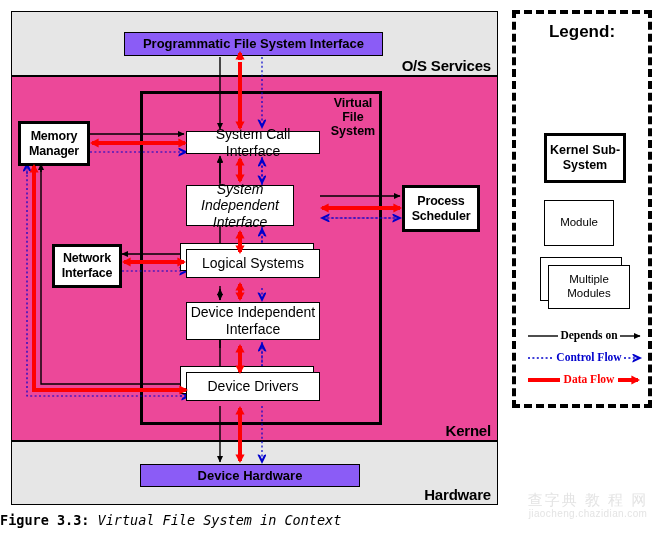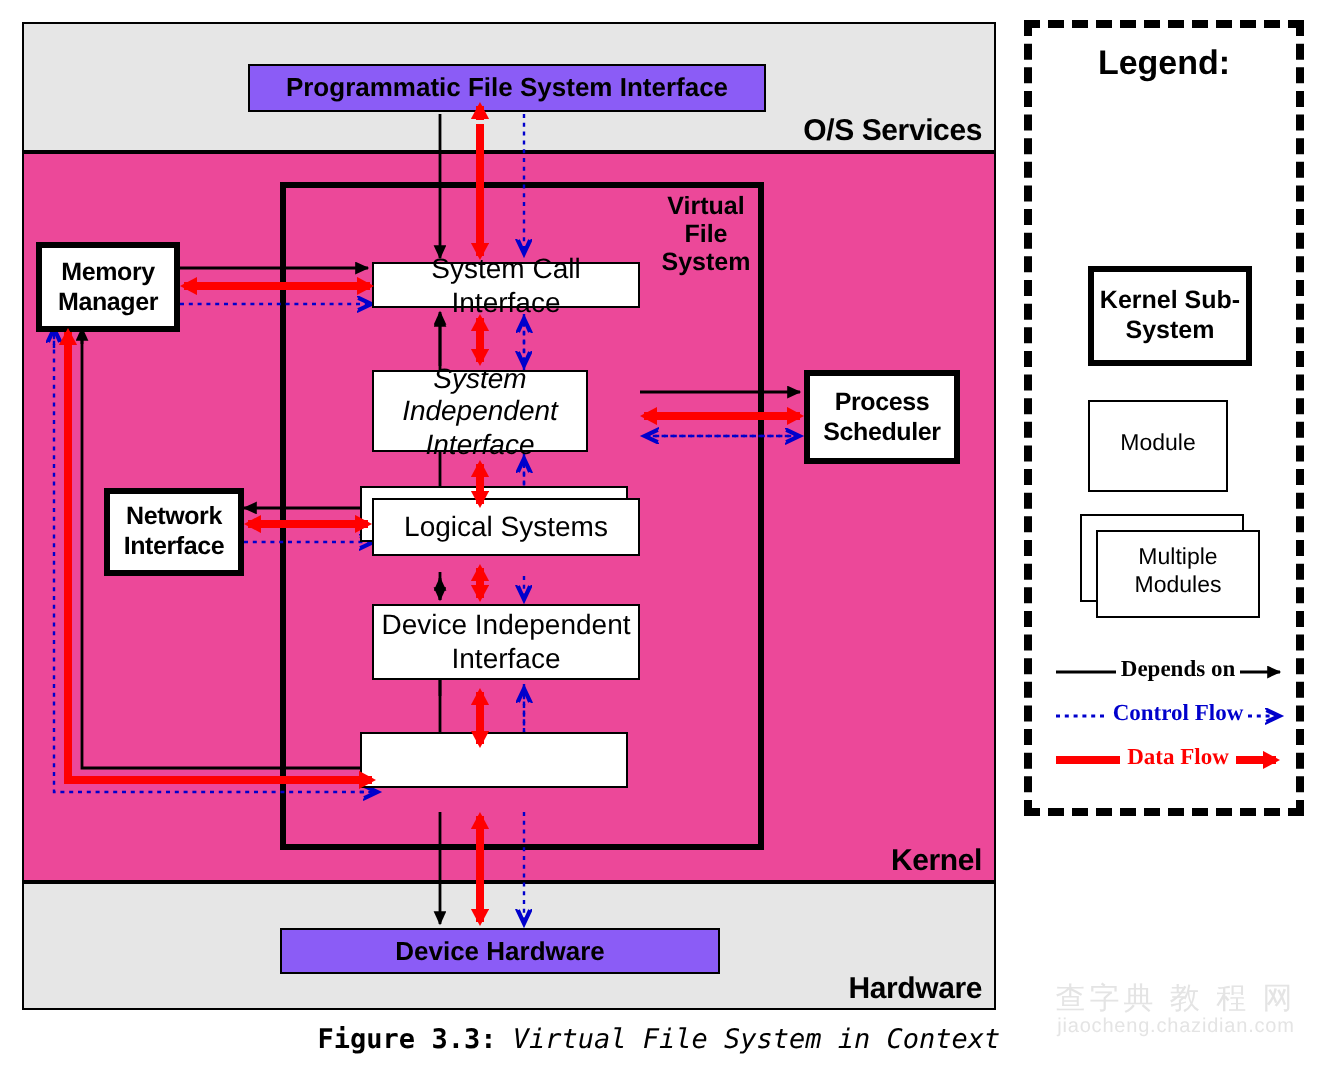--- a/index.html
+++ b/index.html
@@ -141,21 +141,21 @@
   }
   .lg-row-label.black { color: #000; }
   .lg-row-label.blue { color: #0000cc; }
   .lg-row-label.red { color: #ff0000; }
   
   #caption {
     position: absolute;
     left: 0;
     top: 512px;
     width: 659px;
-    text-align: center;
+    text-align: left;
     font-family: "DejaVu Sans Mono", monospace;
     font-size: 13.5px;
     color: #000;
     white-space: nowrap;
   }
   #caption .cap-num { font-weight: bold; }
   #caption .cap-title { font-style: italic; }
   
   #watermark {
     position: absolute;
@@ -278,20 +278,21 @@
   <div class="node" style="left:186px; top:185px; width:108px; height:41px; white-space:pre-line;font-style:italic;">System Independent
 Interface</div>
 
   <div class="stack-back" style="left:180px; top:243px; width:134px; height:28px;"></div>
   <div class="node" style="left:186px; top:249px; width:134px; height:29px;">Logical Systems</div>
 
   <div class="node" style="left:186px; top:302px; width:134px; height:38px; white-space:pre-line;">Device Independent
 Interface</div>
 
   <div class="stack-back" style="left:180px; top:366px; width:134px; height:28px;"></div>
+  <div class="node" style="left:186px; top:372px; width:134px; height:29px;">Device Drivers</div>
 
   <div class="node gray heavy-title" style="left:140px; top:464px; width:220px; height:23px;">Device Hardware</div>
 
   <svg class="wires wires-top" viewBox="0 0 659 539">
     <defs>
       <marker id="rh" markerWidth="13" markerHeight="13" refX="6.6" refY="4.6" orient="auto" markerUnits="userSpaceOnUse">
         <path d="M0,0 L8.6,4.6 L0,9.2 z" fill="#ff0000"></path>
       </marker>
     </defs>
 

